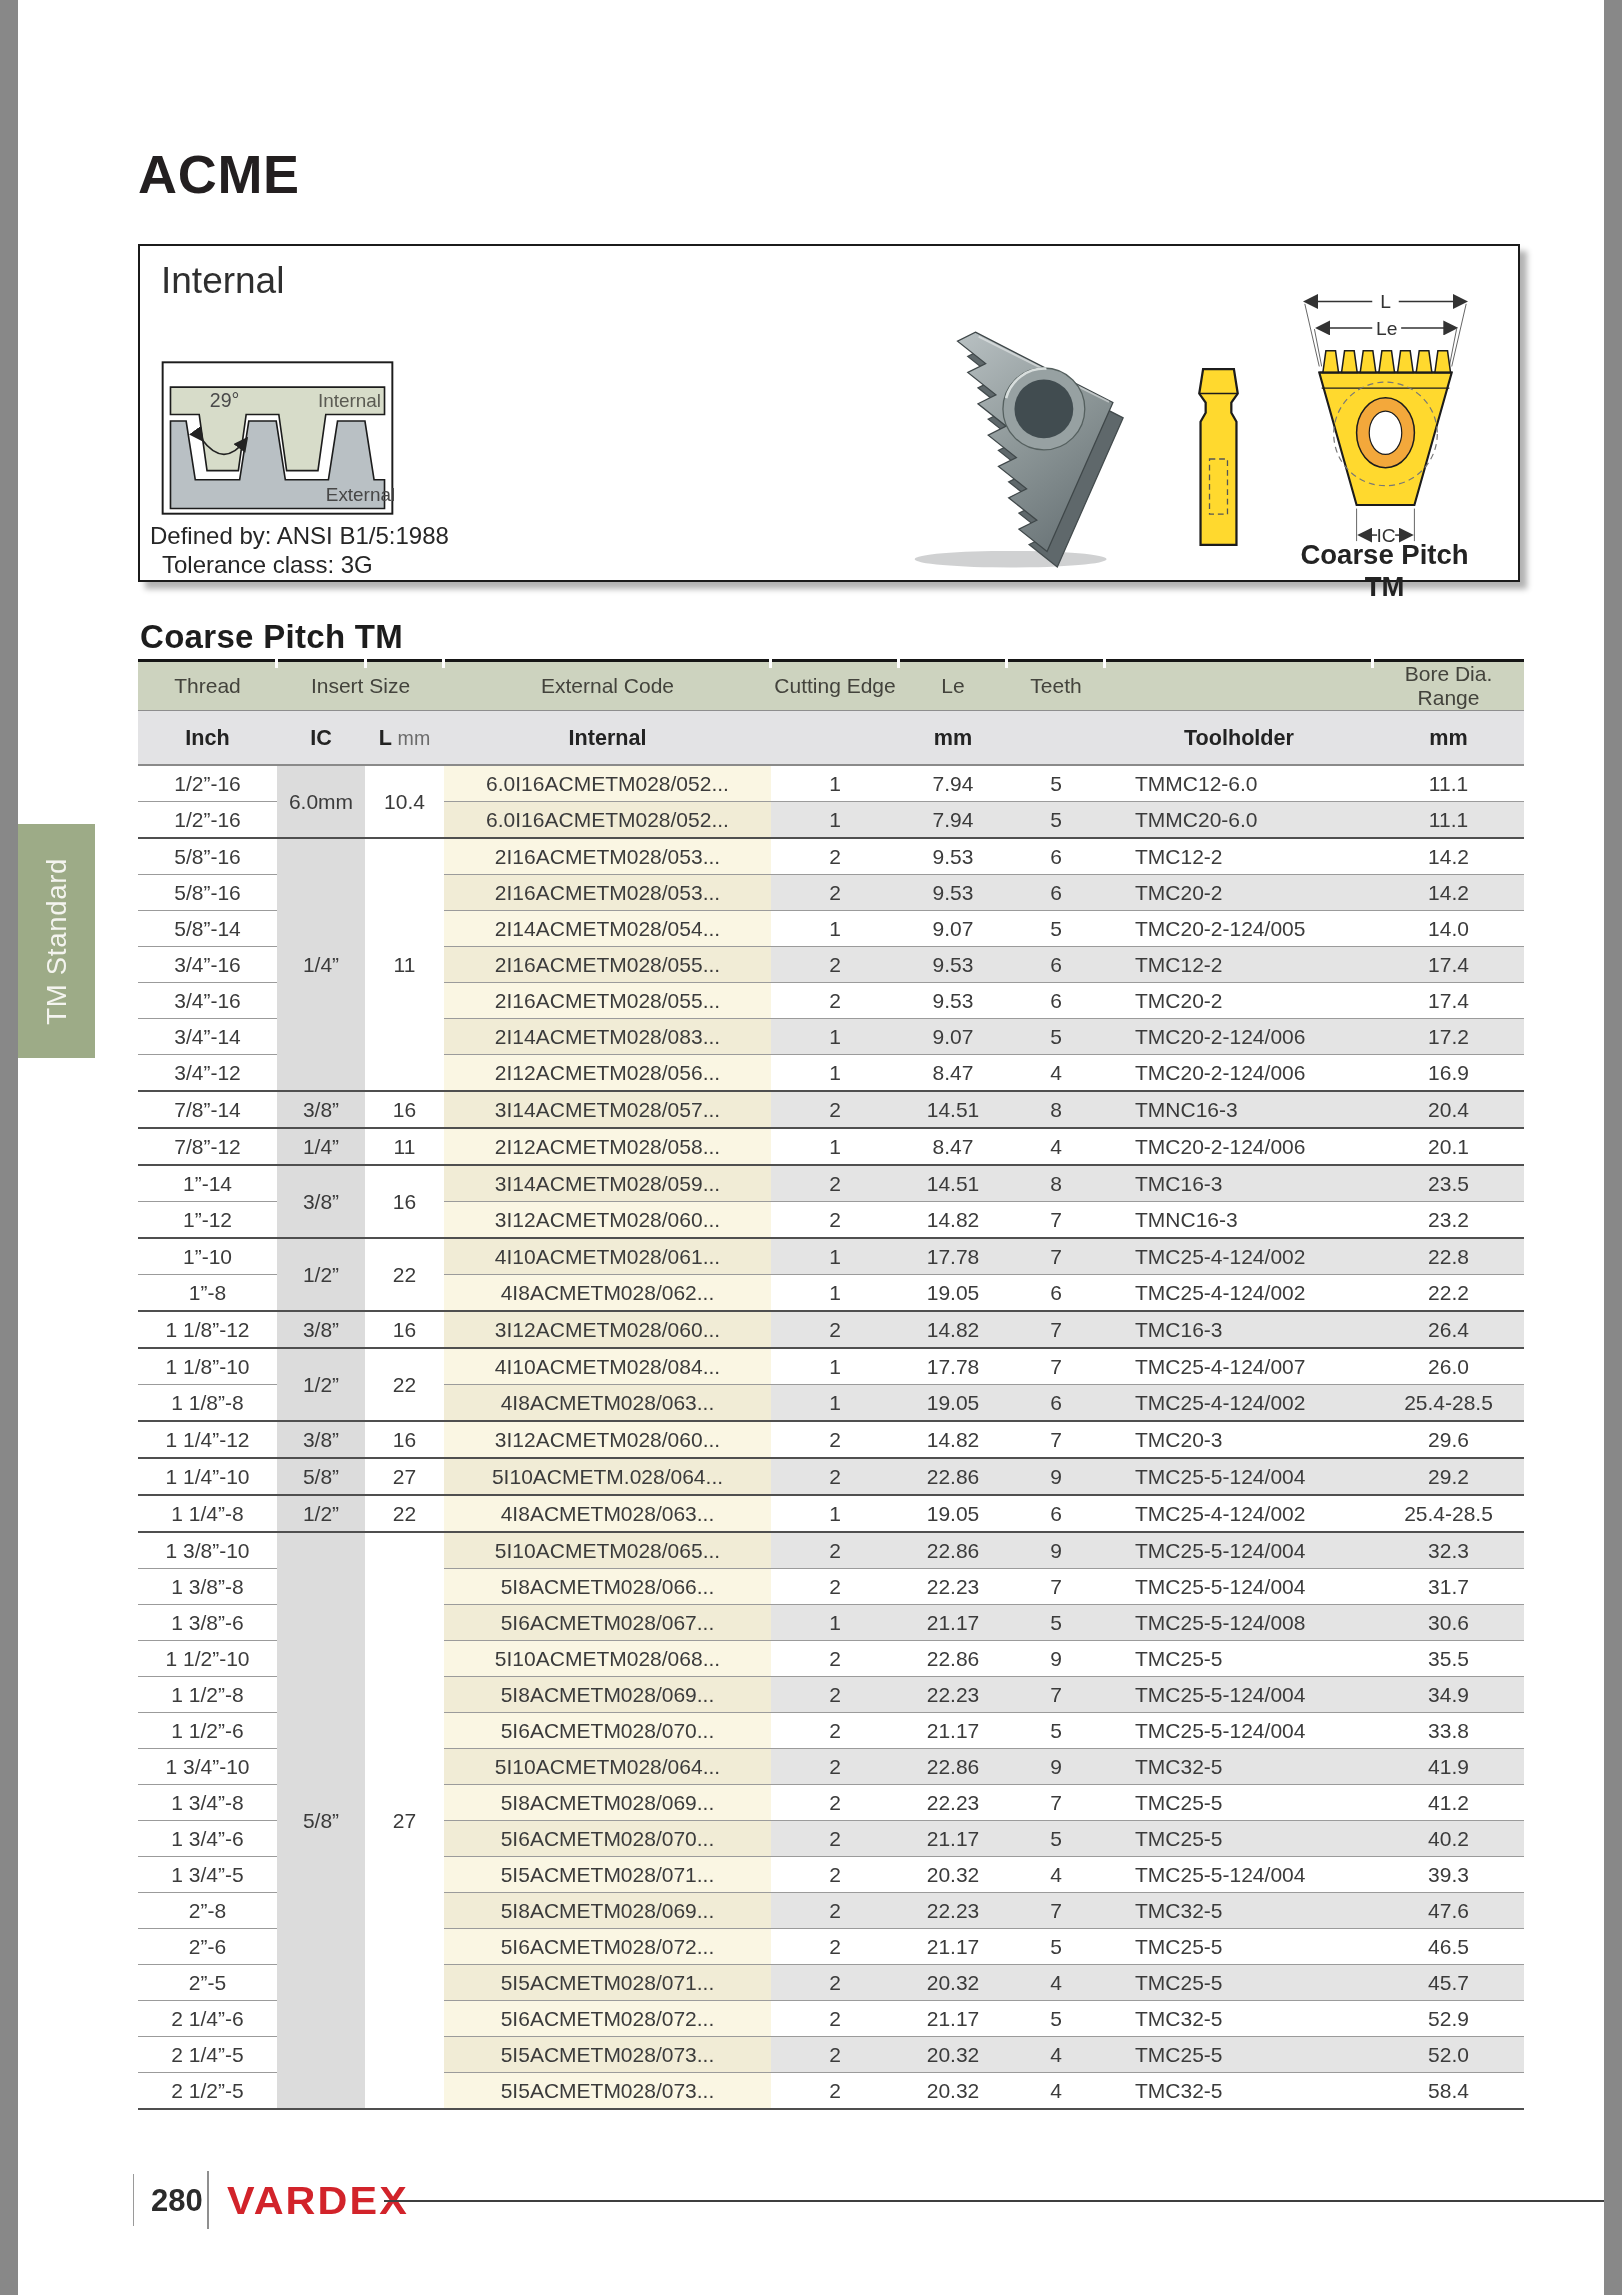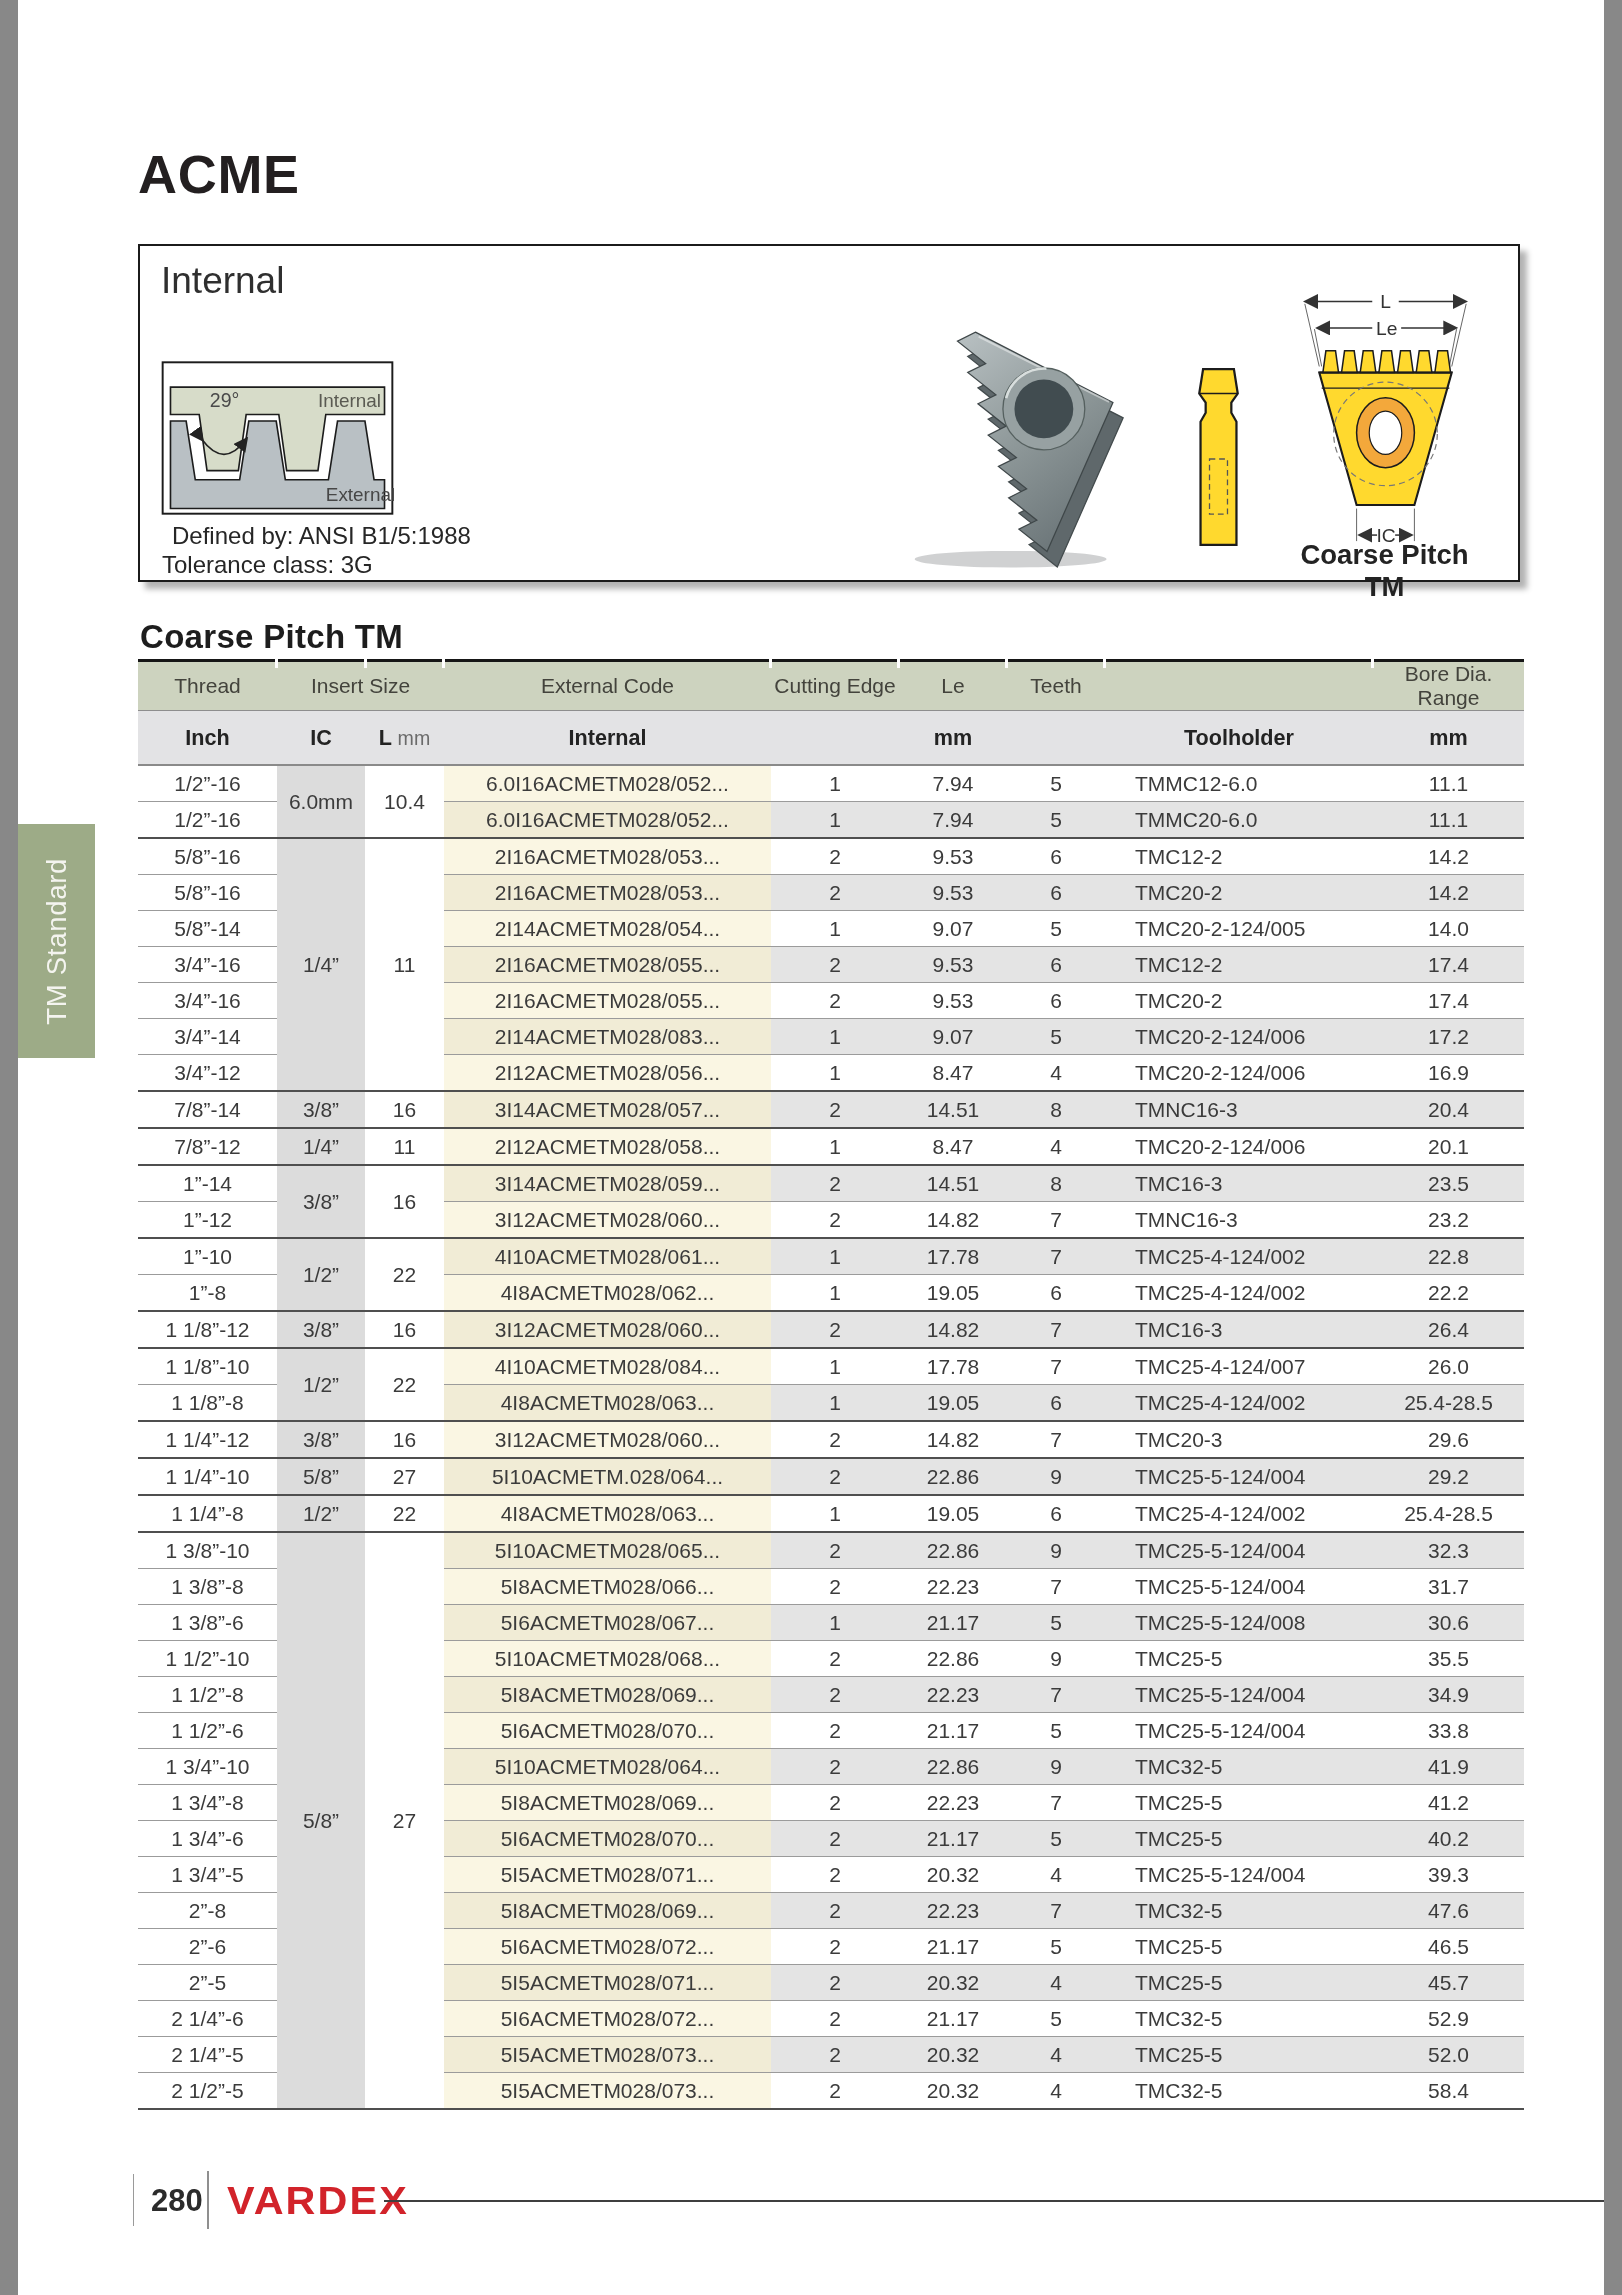--- a/index.html
+++ b/index.html
@@ -7,21 +7,21 @@
         font-family:"Liberation Sans",sans-serif;overflow:hidden;margin:0 auto;}
 
   
   .page-title{position:absolute;left:120px;top:147px;font-size:54px;font-weight:bold;
               color:#231f20;letter-spacing:0.7px;line-height:1;}
   .topbox{position:absolute;left:120px;top:244px;width:1378px;height:334px;
           border:2.6px solid #1b1b1b;background:#fff;
           box-shadow:6.5px 6.5px 5.9px rgba(0,0,0,0.30);}
   .box-label{position:absolute;left:21px;top:14.4px;font-size:37px;color:#2f2f2f;}
   .diagram{position:absolute;left:21px;top:115px;width:233px;height:154px;}
-  .defined{position:absolute;left:32px;top:276px;font-size:24px;color:#262626;}
+  .defined{position:absolute;left:10px;top:276px;font-size:24px;color:#262626;}
   .tolerance{position:absolute;left:22px;top:305px;font-size:24px;color:#262626;}
   .gray-insert{position:absolute;left:759px;top:51px;width:236px;height:275px;}
   .side-insert{position:absolute;left:1040px;top:116px;width:77px;height:194px;}
   .front-insert{position:absolute;left:1150px;top:41px;width:191px;height:283px;}
   .caption{position:absolute;left:1140px;top:293px;width:209px;text-align:center;
            font-weight:bold;font-size:27.5px;color:#232323;}
 
   
   .section-title{position:absolute;left:122px;top:618px;font-size:33px;font-weight:bold;
                  color:#1d1d1d;letter-spacing:0.3px;}

